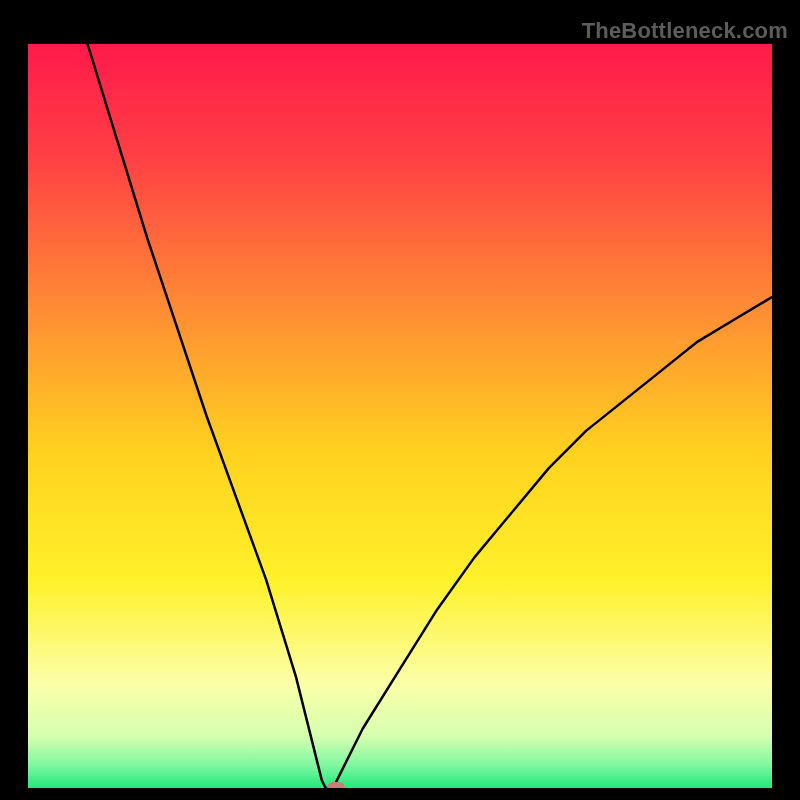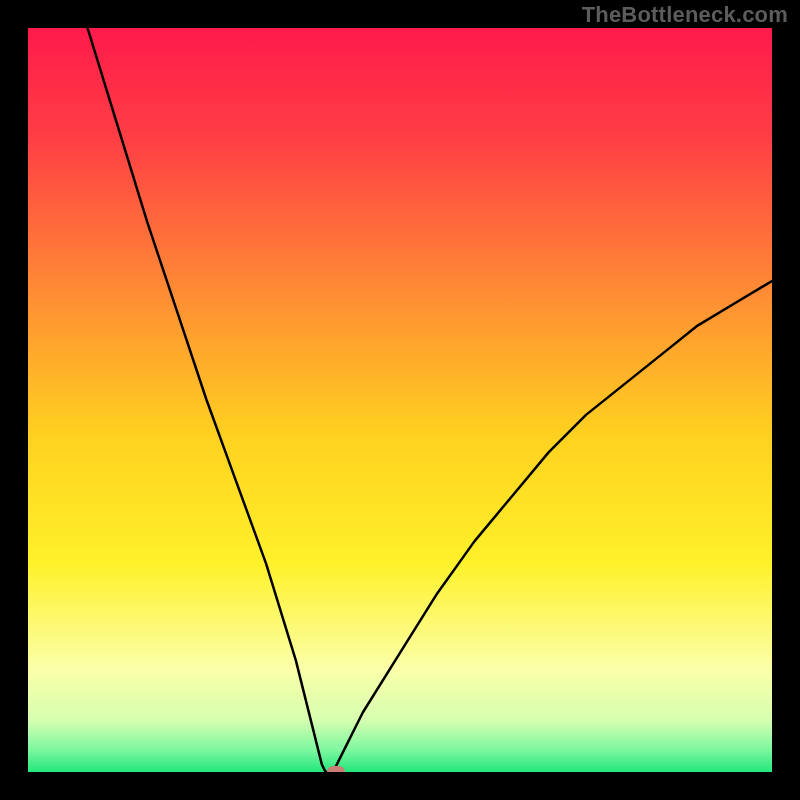--- a/index.html
+++ b/index.html
@@ -9,20 +9,21 @@
     height: 800px;
     background: #000;
     font-family: Arial, Helvetica, sans-serif;
     overflow: hidden;
   }
   .frame {
     position: relative;
     width: 800px;
     height: 692px;
     background: #000;
+    margin-top: 16px;
   }
   .watermark {
     position: absolute;
     top: 2px;
     right: 12px;
     color: #5c5c5c;
     font-size: 22px;
     font-weight: 600;
     letter-spacing: 0.2px;
     z-index: 3;

